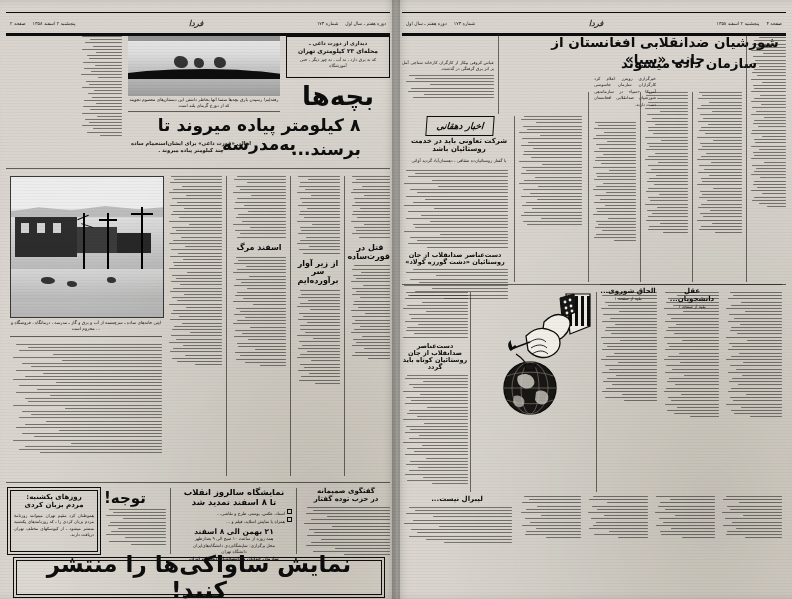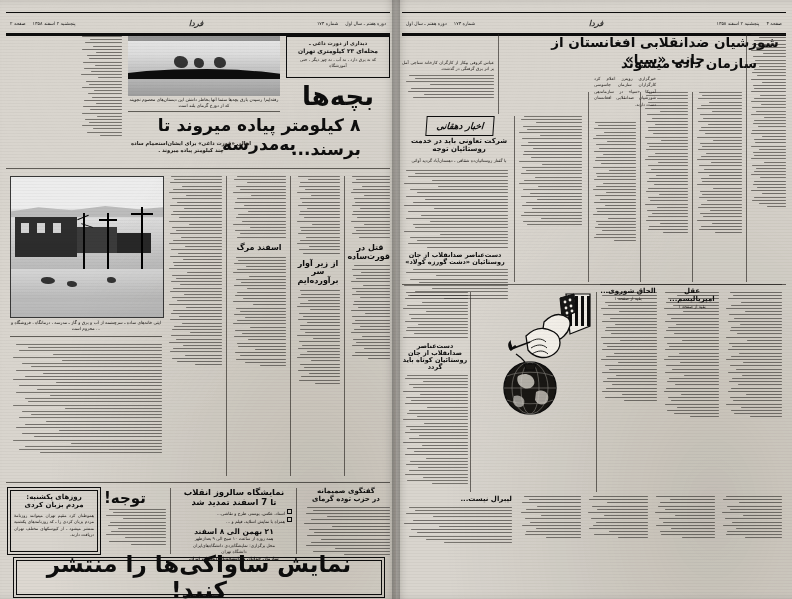--- a/index.html
+++ b/index.html
@@ -525,35 +525,35 @@
           <i style="width:66%"></i>
           <i style="width:92%"></i>
           <i style="width:56%"></i>
       </div>
     </div>
 
     <div class="vrule" style="left:170px;top:488px;height:66px;"></div>
 
     <div class="col" style="left:176px;top:488px;width:116px;height:64px;">
       <div class="hl hl-sm" style="font-size:8.5px;white-space:pre-line;">نمایشگاه سالروز انقلاب
-تا 7 اسفند تمدید شد</div>
+تا ۸ اسفند تمدید شد</div>
       <div class="tiny" style="margin-top:2px;"><span class="bullet"></span><span>اسناد، عکس، پوستر، طرح و نقاشی...</span></div>
       <div class="tiny"><span class="bullet"></span><span>همراه با نمایش اسلاید، فیلم و ...</span></div>
       <div class="hl hl-xs" style="font-size:7.5px;margin-top:2px;">۲۱ بهمن الی ۸ اسفند</div>
       <div class="tiny center">همه روزه از ساعت ۱۰ صبح الی ۹ بعدازظهر</div>
       <div class="tiny center">محل برگزاری: نمایشگاه‌ردی دانشگاه‌های‌ایران</div>
       <div class="tiny center">دانشگاه تهران</div>
       <div class="tiny center" style="font-weight:bold;">سازمان جوانان و دانشجویان دمکرات ایران</div>
     </div>
 
     <div class="vrule" style="left:296px;top:488px;height:66px;"></div>
 
     <div class="col" style="left:302px;top:488px;width:88px;height:64px;">
       <div class="hl hl-xs" style="font-size:7px;white-space:pre-line;">گفتگوی صمیمانه
-در حزب توده گرمای</div>
+در حزب توده گفتار</div>
       <div class="lines" style="margin-top:3px;">
         <i style="width:94%"></i>
           <i style="width:88%"></i>
           <i style="width:96%"></i>
           <i style="width:72%"></i>
         <i style="width:90%"></i>
           <i style="width:98%"></i>
           <i style="width:66%"></i>
           <i style="width:92%"></i>
         <i style="width:86%"></i>
@@ -609,21 +609,21 @@
           <i style="width:88%"></i>
       </div>
     </div>
 
     <div class="vrule" style="left:102px;top:34px;height:80px;"></div>
 
     <div class="ornament" style="left:30px;top:116px;width:66px;height:18px;">
       <span>اخبار دهقانی</span>
     </div>
     <div class="hl hl-xs" style="position:absolute;left:8px;top:138px;width:110px;font-size:7px;white-space:pre-line;">شرکت تعاونی باید در خدمت
-روستائیان توجه</div>
+روستائیان باشد</div>
     <div class="tiny center" style="position:absolute;left:8px;top:158px;width:110px;">با گفتار روستائیان‌ده شقاقی ـ دهستان‌آباد گردید آوائی</div>
 
     <div class="col" style="left:300px;top:92px;width:46px;height:190px;">
       <div class="lines">
         <i style="width:94%"></i>
           <i style="width:88%"></i>
           <i style="width:96%"></i>
           <i style="width:72%"></i>
           <i style="width:90%"></i>
         <i style="width:98%"></i>
@@ -1161,26 +1161,26 @@
         </div>
       </div>
     </div>
 
     <div class="hrule" style="left:204px;top:284px;width:182px;"></div>
     <div class="col" style="left:204px;top:288px;width:56px;">
       <div class="hl hl-xs" style="font-size:7px;">الحاق شوروی...</div>
       <div class="tiny center">بقیه از صفحه ۱</div>
     </div>
     <div class="col" style="left:268px;top:288px;width:56px;">
-      <div class="hl hl-xs" style="font-size:7px;">عقل امپریالیسم...</div>
+      <div class="hl hl-xs" style="font-size:7px;">عقل دانشجویان...</div>
       <div class="tiny center">بقیه از صفحه ۱</div>
     </div>
 
     <div class="col" style="left:6px;top:496px;width:110px;">
-      <div class="hl hl-xs" style="font-size:7px;text-align:right;">لیبرال نیست...</div>
+      <div class="hl hl-xs" style="font-size:7px;text-align:center;">لیبرال نیست...</div>
       <div class="lines" style="margin-top:3px;">
         <i style="width:94%"></i>
           <i style="width:88%"></i>
           <i style="width:96%"></i>
           <i style="width:72%"></i>
         <i style="width:90%"></i>
           <i style="width:98%"></i>
           <i style="width:66%"></i>
           <i style="width:92%"></i>
         <i style="width:86%"></i>

